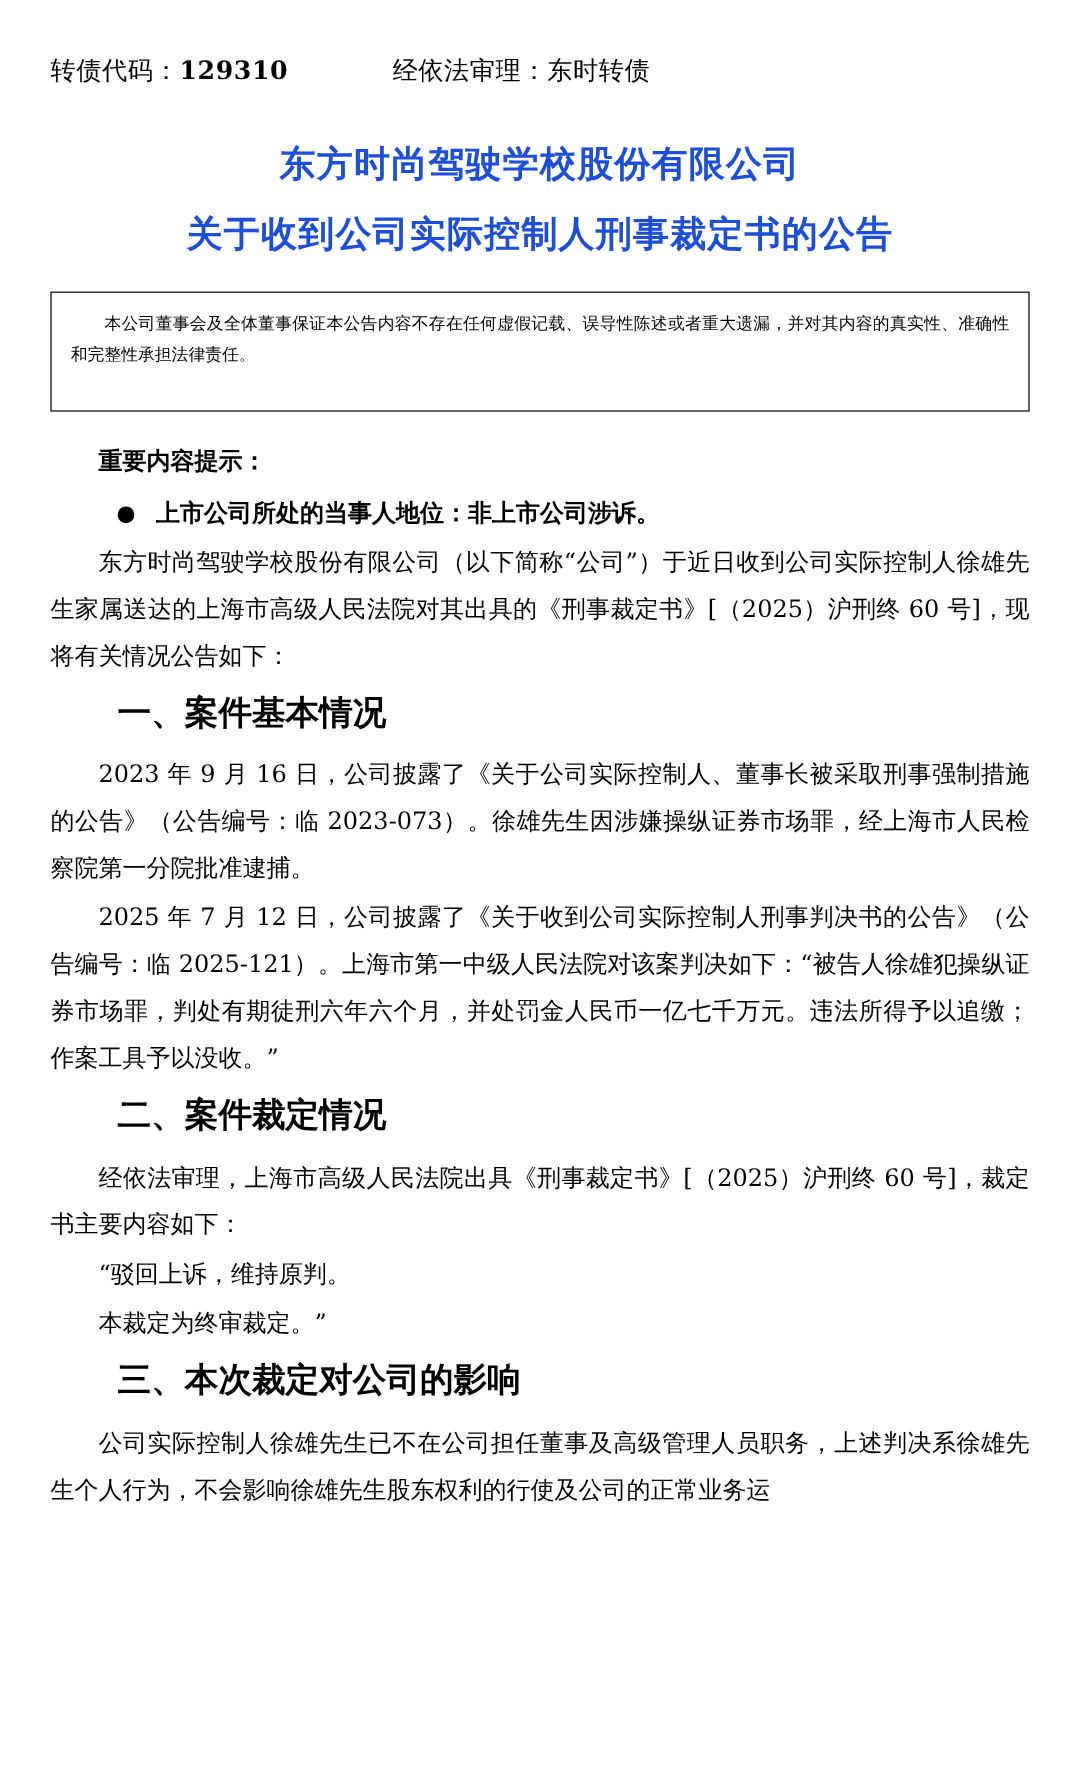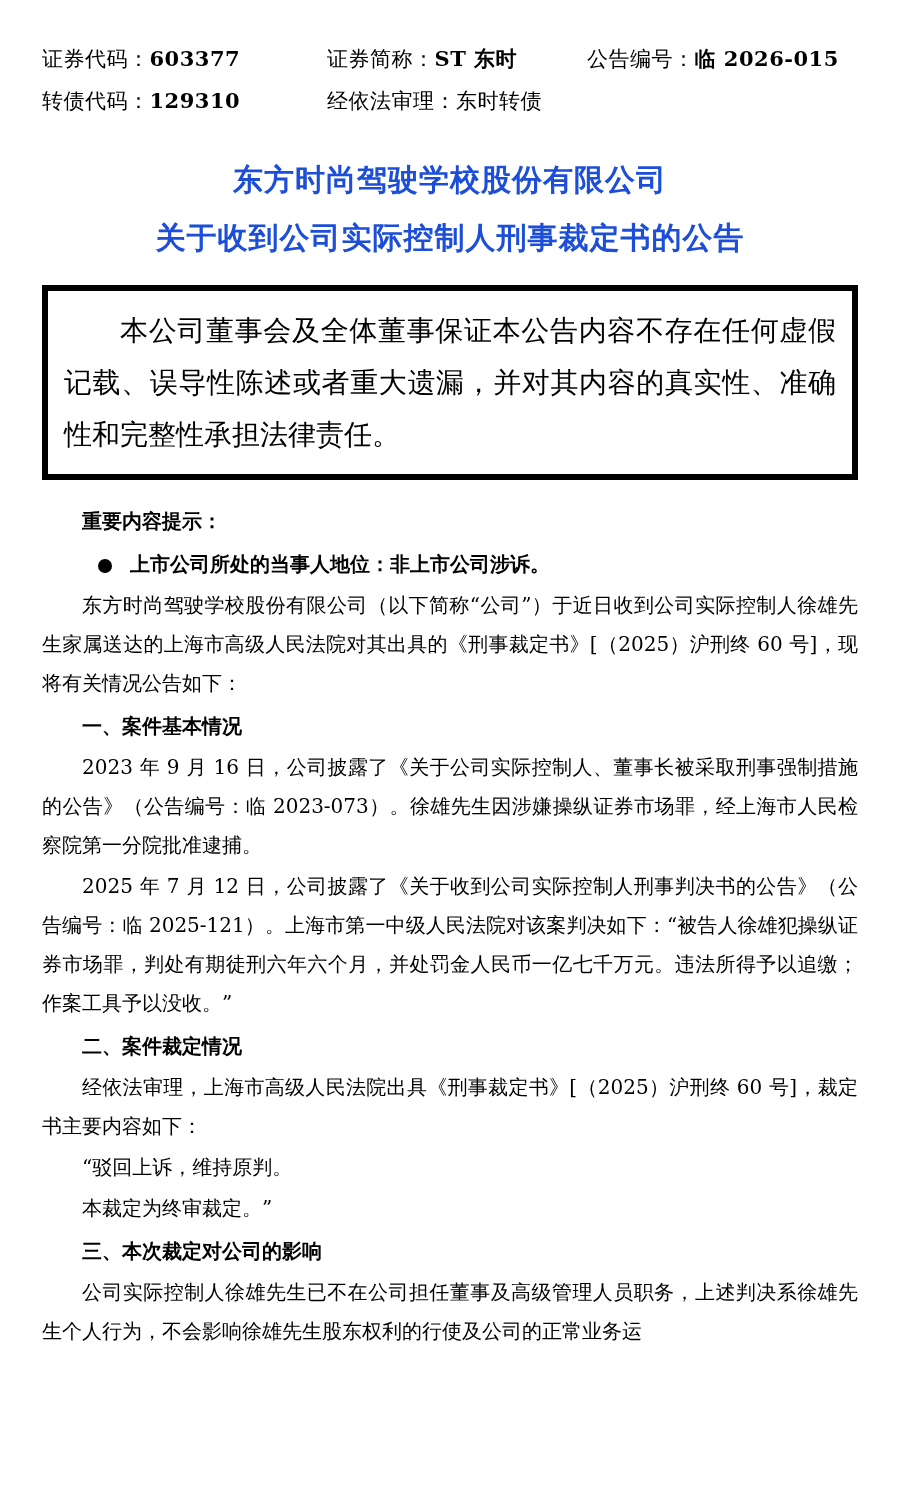--- a/index.html
+++ b/index.html
@@ -51,23 +51,23 @@
     font-family: "DejaVu Sans", "Liberation Sans", sans-serif;
   }
   .title-line.second {
     margin-top: 14px;
     text-align: center;
   }
 
   
   .notice-box {
     margin-top: 26px;
-    border: 6px solid #000000;
-    padding: 14px 16px 14px 16px;
-    font-size: 28px;
+    border: 1px solid #000000;
+    padding: 14px 16px 32px 16px;
+    font-size: 14px;
     line-height: 1.85;
     text-align: justify;
     text-justify: inter-ideograph;
   }
   .notice-box p {
     margin: 0;
     text-indent: 2em;
   }
 
   
@@ -86,22 +86,22 @@
     font-weight: bold;
     text-indent: 2em;
     margin: 4px 0 2px 0;
     font-family: "DejaVu Sans", "Liberation Sans", sans-serif;
     font-size: 20px;
   }
   .subheading {
     font-weight: bold;
     text-indent: 2em;
     margin: 4px 0 2px 0;
-    font-family: Liberation Serif, serif;
-    font-size: 20px;
+    font-family: Liberation Mono, monospace;
+    font-size: 28px;
   }
   .bullet-row {
     display: flex;
     align-items: flex-start;
     margin: 4px 0 2px 0;
     padding-left: 56px;
     font-weight: bold;
   }
   .bullet-dot {
     width: 14px;
@@ -118,25 +118,20 @@
   }
   .quote-ind {
     text-indent: 2em;
   }
 </style>
 </head>
 <body>
 
 <div class="page">
 
-  <div class="code-line">
-    <span class="seg seg-1"><span>证券代码：</span><span class="bold">603377</span></span>
-    <span class="seg seg-2"><span>证券简称：</span><span class="bold">ST 东时</span></span>
-    <span class="seg seg-3"><span>公告编号：</span><span class="bold">临 2026-015</span></span>
-  </div>
 
   <div class="code-line">
     <span class="seg seg-1"><span>转债代码：</span><span class="bold">129310</span></span>
     <span class="seg seg-2"><span>经依法审理：</span><span>东时转债</span></span>
   </div>
 
   <div class="title-block">
     <div class="title-line">东方时尚驾驶学校股份有限公司</div>
     <div class="title-line second">关于收到公司实际控制人刑事裁定书的公告</div>
   </div>

